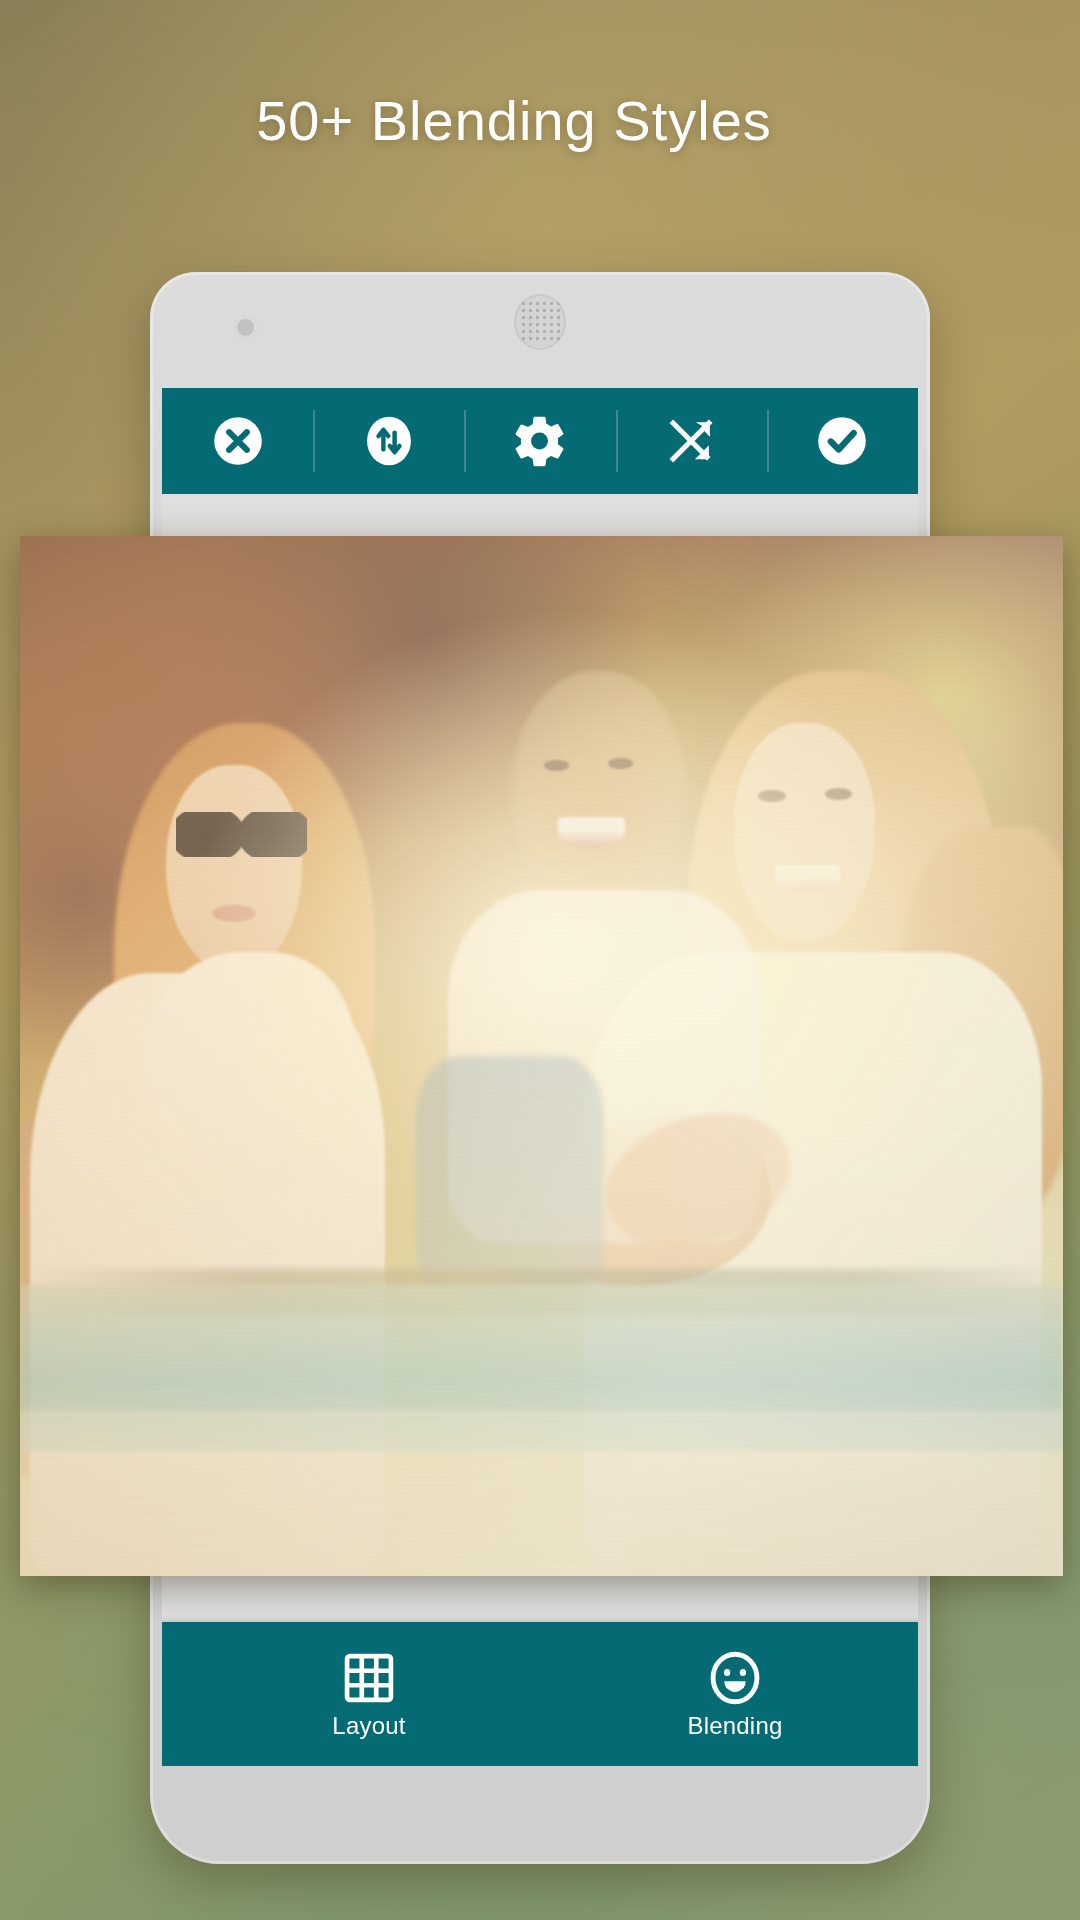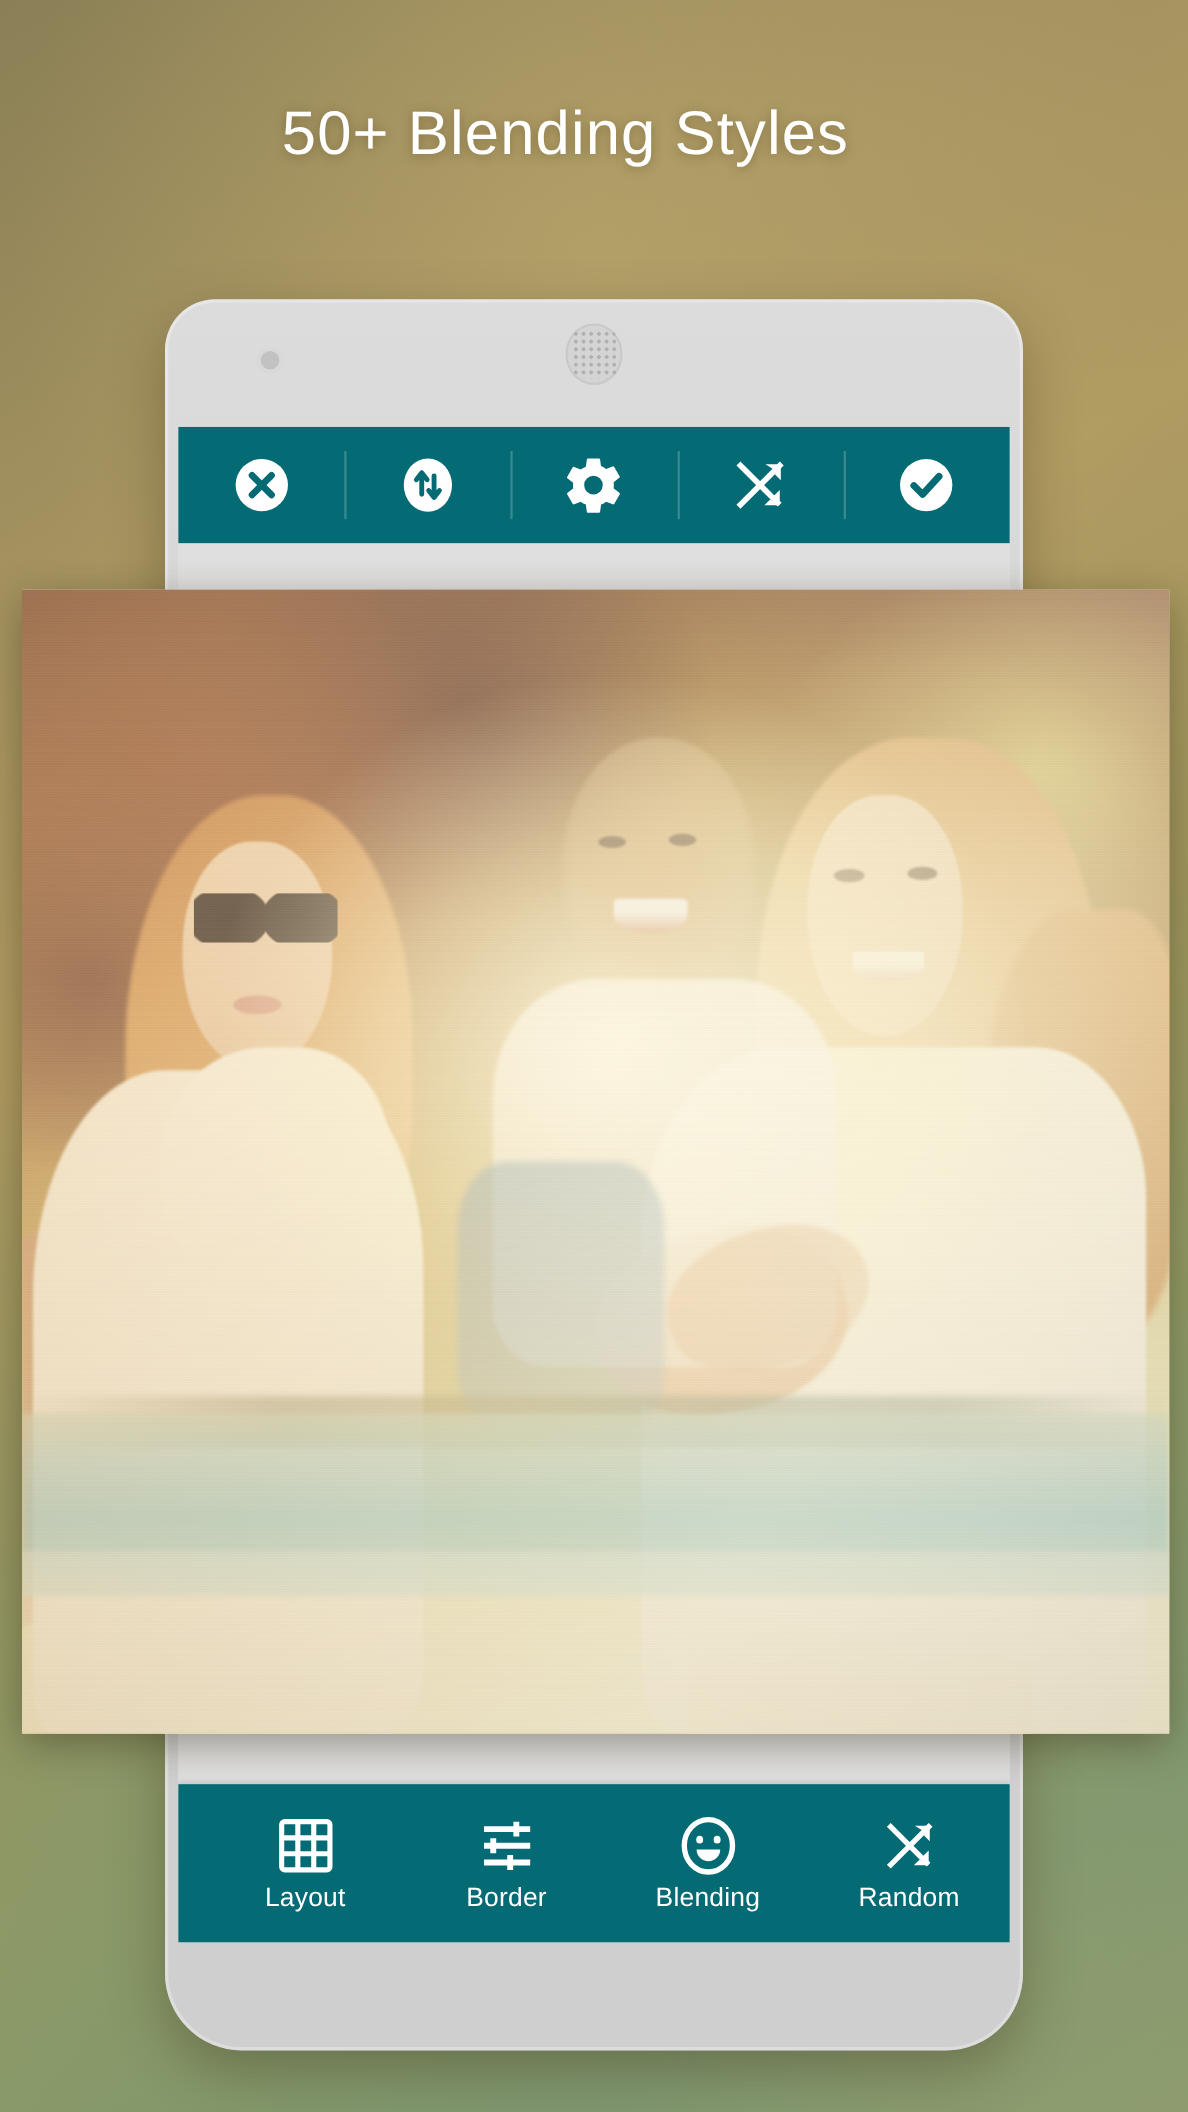--- a/index.html
+++ b/index.html
@@ -410,61 +410,33 @@
     <div id="bottom-toolbar">
 
       <div class="bt-cell">
         <svg width="56" height="56" viewBox="0 0 24 24">
           <rect x="2.6" y="2.6" width="18.8" height="18.8" rx="1.2" fill="none" stroke="#ffffff" stroke-width="2"></rect>
           <path d="M8.9 2.6 V21.4 M15.1 2.6 V21.4 M2.6 8.9 H21.4 M2.6 15.1 H21.4" stroke="#ffffff" stroke-width="2"></path>
         </svg>
         <div class="bt-label">Layout</div>
       </div>
 
-      <div class="bt-cell">
-        <svg width="56" height="56" viewBox="0 0 24 24">
-          <g stroke="#ffffff" stroke-width="2.3" stroke-linecap="butt">
-            <path d="M3 5.5 H21"></path>
-            <path d="M3 12 H21"></path>
-            <path d="M3 18.5 H21"></path>
-          </g>
-          <g stroke="#ffffff" stroke-width="2.3">
-            <path d="M15.6 2.6 V8.4"></path>
-            <path d="M6.6 9.1 V14.9"></path>
-            <path d="M13.2 15.6 V21.4"></path>
-          </g>
-        </svg>
-        <div class="bt-label">Border</div>
-      </div>
 
 
       <div class="bt-cell">
         <svg width="56" height="56" viewBox="0 0 24 24">
           <ellipse cx="12" cy="12" rx="9.4" ry="10.2" fill="none" stroke="#ffffff" stroke-width="2.1"></ellipse>
           <ellipse cx="8.6" cy="9.6" rx="1.35" ry="1.5" fill="#ffffff"></ellipse>
           <ellipse cx="15.4" cy="9.6" rx="1.35" ry="1.5" fill="#ffffff"></ellipse>
           <path d="M7.4 13.4 H16.6 A4.6 4.6 0 0 1 7.4 13.4 Z" fill="#ffffff"></path>
         </svg>
         <div class="bt-label">Blending</div>
       </div>
 
 
-      <div class="bt-cell">
-        <svg width="56" height="56" viewBox="0 0 24 24">
-          <g stroke="#ffffff" stroke-width="2.1" stroke-linecap="square" fill="none">
-            <path d="M4.6 4.6 L18.6 18.6"></path>
-            <path d="M4.6 19.4 L19.4 4.6"></path>
-          </g>
-          <path d="M19.8 4.2 L19.8 10.2 L17.6 8.0 Z" fill="#ffffff"></path>
-          <path d="M14.0 4.2 L19.8 4.2 L17.6 6.4 Z" fill="#ffffff"></path>
-          <path d="M19.4 19.6 L13.6 19.6 L15.8 17.4 Z" fill="#ffffff"></path>
-          <path d="M19.4 19.6 L19.4 13.8 L17.2 16.0 Z" fill="#ffffff"></path>
-        </svg>
-        <div class="bt-label">Random</div>
-      </div>
 
     </div>
   </div>
 </div>
 
 <div id="photo-card">
   <div id="photo-canvas">
 
     <div class="ph-layer" id="ph-bg"></div>
 

